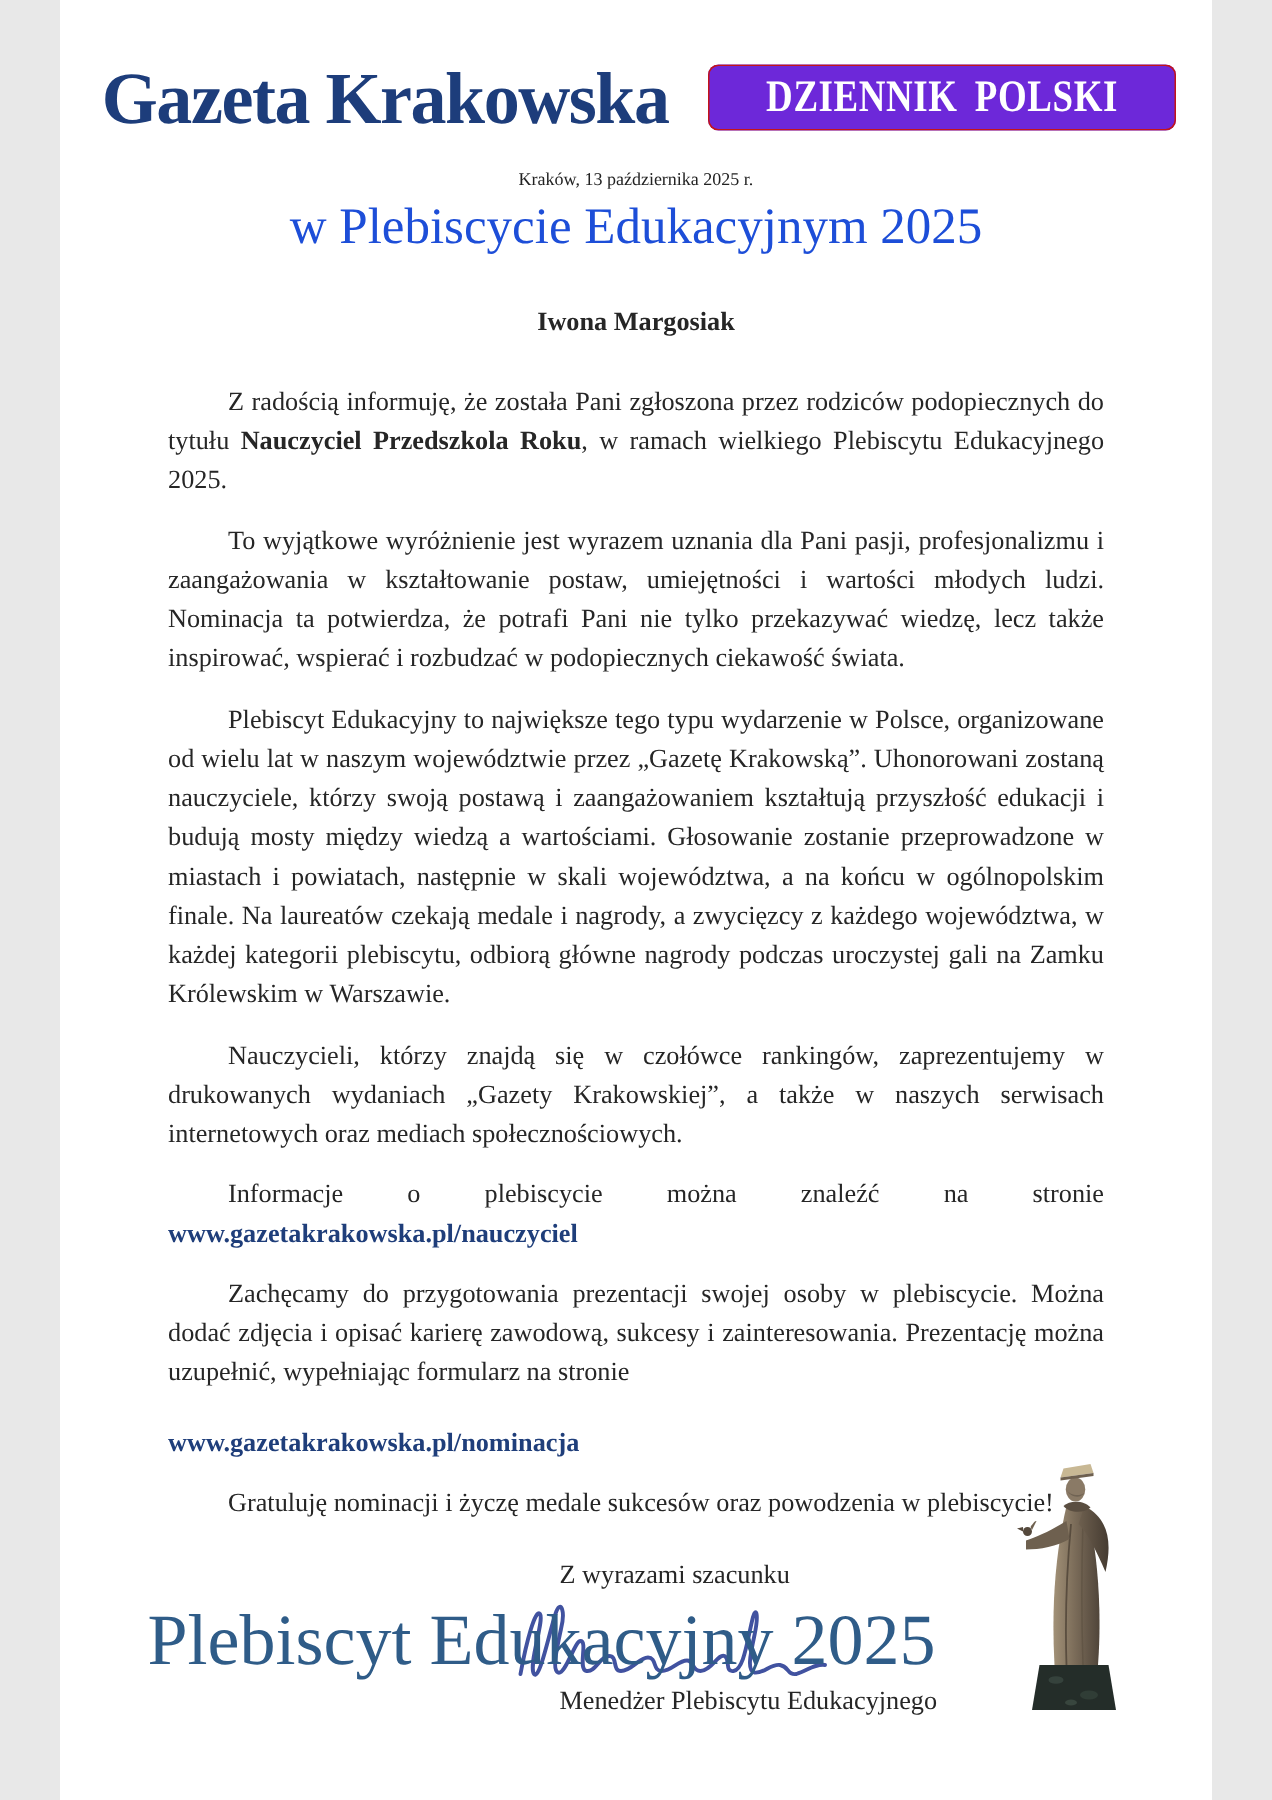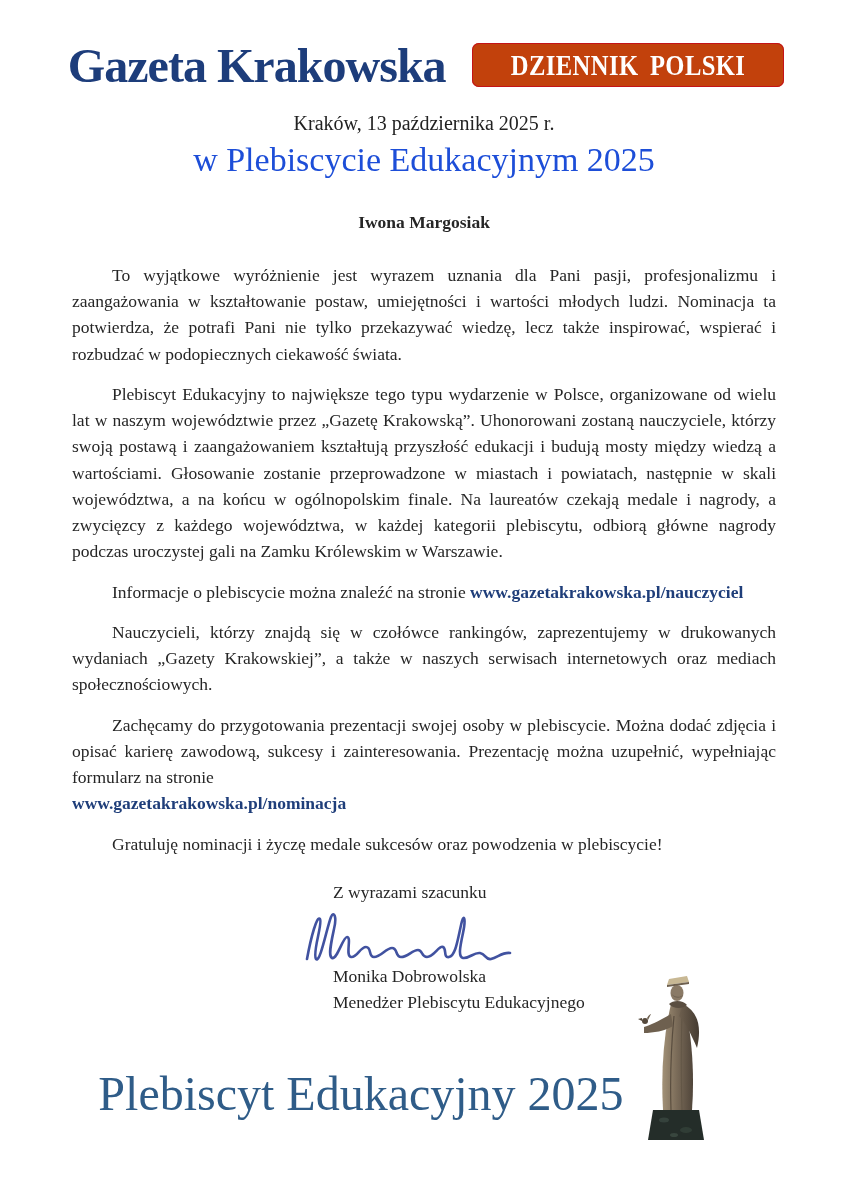--- a/index.html
+++ b/index.html
@@ -1,67 +1,67 @@
 <!DOCTYPE html>
 <html lang="pl"><head>
 <meta charset="utf-8">
 <style>
   html,body { margin:0; padding:0; background:#e8e8e8; }
   .page {
     position:relative;
-    width:848px; height:1200px;
+    width:768px; height:1200px;
     margin:0 auto;
     background:#ffffff;
     font-family:"Liberation Serif", serif;
     color:#262626;
     box-sizing:border-box;
     padding:34px 72px 0 72px;
     overflow:hidden;
   }
   
   .logos {
     display:flex; justify-content:center; align-items:center;
     gap:22px; margin:0 0 2px 0; height:62px;
   }
   .gk-logo {
     font-size:49px; font-weight:bold; color:#1d3d7b;
     letter-spacing:-1px; transform:scaleX(.98); white-space:nowrap;
     line-height:1;
   }
   .dp-logo {
-    background:#c2410c; border-radius:7px;
+    background:#6d28d9; border-radius:7px;
     padding:7px 13px; line-height:1; white-space:nowrap;
     box-shadow:inset 0 0 0 1px #c41318;
   }
   .dp-logo-text {
     display:inline-block;
     color:#ffffff; font-weight:bold; font-size:30px;
     transform:scaleX(.82); transform-origin:center;
     letter-spacing:.5px; word-spacing:6px;
   }
   
-  .date-line { text-align:center; font-size:20px; margin:16px 0 0; color:#222; }
+  .date-line { text-align:center; font-size:12px; margin:16px 0 0; color:#222; }
   .doc-title {
     text-align:center; font-size:53px; font-weight:normal;
     color:#2f5c88; margin:8px 0 0; letter-spacing:1.5px; line-height:1.05;
     white-space:nowrap;
   }
   .doc-subtitle {
     text-align:center; font-size:34px; font-weight:normal;
     color:#1d4ed8; margin:6px 0 0; line-height:1.1;
   }
   
   .salutation { margin-top:32px; text-align:center; font-size:17.5px; line-height:1.45; }
   .salutation .addr-name { font-weight:bold; }
   
   .body-text { margin-top:26px; font-size:17.5px; line-height:1.5; text-align:justify; }
   .body-text p { margin:0 0 14px 0; text-indent:40px; }
   .bold-inline { font-weight:bold; }
   .link { color:#1f3e7a; font-weight:bold; text-decoration:none; }
-  .link-block { display:block; text-indent:0; }
+  .link-block { display:block; text-indent:0;margin-top:20px; }
   
   .sig-block { margin:22px 0 0 261px; font-size:17.5px; line-height:1.5; }
   .sig-scribble { display:block; margin:2px 0 -6px -34px; }
   
   .footer-brand {
     position:absolute; left:0; right:4px; top:1068px;
     text-align:center; padding-right:122px;
     color:#2f5c88; font-size:48px; line-height:1.1; white-space:nowrap;
   }
   .statuette { position:absolute; left:638px; top:968px; }
@@ -80,40 +80,40 @@
 
   <div class="date-line">Kraków, 13 października 2025 r.</div>
 
   <h2 class="doc-subtitle">w Plebiscycie Edukacyjnym 2025</h2>
 
   <div class="salutation">
     <div class="addr-name">Iwona Margosiak</div>
   </div>
 
   <div class="body-text">
+    <p><span>Z radością informuję, że została Pani zgłoszona przez rodziców podopiecznych do tytułu </span><span class="bold-inline">Nauczyciel Przedszkola Roku</span><span>, w ramach wielkiego Plebiscytu Edukacyjnego 2025.</span></p>
 
     <p>To wyjątkowe wyróżnienie jest wyrazem uznania dla Pani pasji, profesjonalizmu i zaangażowania w kształtowanie postaw, umiejętności i wartości młodych ludzi. Nominacja ta potwierdza, że potrafi Pani nie tylko przekazywać wiedzę, lecz także inspirować, wspierać i rozbudzać w podopiecznych ciekawość świata.</p>
 
     <p>Plebiscyt Edukacyjny to największe tego typu wydarzenie w Polsce, organizowane od wielu lat w naszym województwie przez „Gazetę Krakowską”. Uhonorowani zostaną nauczyciele, którzy swoją postawą i zaangażowaniem kształtują przyszłość edukacji i budują mosty między wiedzą a wartościami. Głosowanie zostanie przeprowadzone w miastach i powiatach, następnie w skali województwa, a na końcu w ogólnopolskim finale. Na laureatów czekają medale i nagrody, a zwycięzcy z każdego województwa, w każdej kategorii plebiscytu, odbiorą główne nagrody podczas uroczystej gali na Zamku Królewskim w Warszawie.</p>
 
+    <p>Nauczycieli, którzy znajdą się w czołówce rankingów, zaprezentujemy w drukowanych wydaniach „Gazety Krakowskiej”, a także w naszych serwisach internetowych oraz mediach społecznościowych.</p>
+
     <p><span>Informacje o plebiscycie można znaleźć na stronie </span><span class="link">www.gazetakrakowska.pl/nauczyciel</span></p>
-
-    <p>Nauczycieli, którzy znajdą się w czołówce rankingów, zaprezentujemy w drukowanych wydaniach „Gazety Krakowskiej”, a także w naszych serwisach internetowych oraz mediach społecznościowych.</p>
 
     <p><span>Zachęcamy do przygotowania prezentacji swojej osoby w plebiscycie. Można dodać zdjęcia i opisać karierę zawodową, sukcesy i zainteresowania. Prezentację można uzupełnić, wypełniając formularz na stronie </span><span class="link link-block">www.gazetakrakowska.pl/nominacja</span></p>
 
     <p>Gratuluję nominacji i życzę medale sukcesów oraz powodzenia w plebiscycie!</p>
   </div>
 
   <div class="sig-block">
     <div>Z wyrazami szacunku</div>
     <svg class="sig-scribble" width="218" height="62" viewBox="0 0 218 62" aria-hidden="true">
       <path d="M8 52 C12 30 18 8 21 12 C24 16 13 46 17 52 C21 57 28 20 32 10 C35 3 38 10 35 22 C32 36 29 49 33 51 C38 53 44 30 48 30 C53 30 46 49 52 50 C58 51 61 40 67 40 C73 40 69 50 75 50 C82 50 87 41 93 41 C99 41 96 50 102 50 C109 50 113 43 119 43 C124 43 122 50 128 50 C135 50 140 38 144 40 C148 42 144 51 150 50 C157 49 159 30 163 14 C165 7 167 12 164 26 C161 40 159 50 164 51 C170 52 175 45 181 46 C187 47 186 53 192 52 C199 50 204 45 211 46" fill="none" stroke="#4152a0" stroke-width="2.6" stroke-linecap="round" stroke-linejoin="round"></path>
     </svg>
-    <div>Monika Dobrowolska</div>
     <div>Menedżer Plebiscytu Edukacyjnego</div>
   </div>
 
   <div class="footer-brand">Plebiscyt Edukacyjny 2025</div>
 
   <svg class="statuette" width="78" height="176" viewBox="0 0 78 176" aria-hidden="true">
     <defs>
       <linearGradient id="bronze" x1="0" y1="0" x2="1" y2="0">
         <stop offset="0" stop-color="#a29177"></stop>
         <stop offset="0.45" stop-color="#7c6d5a"></stop>

